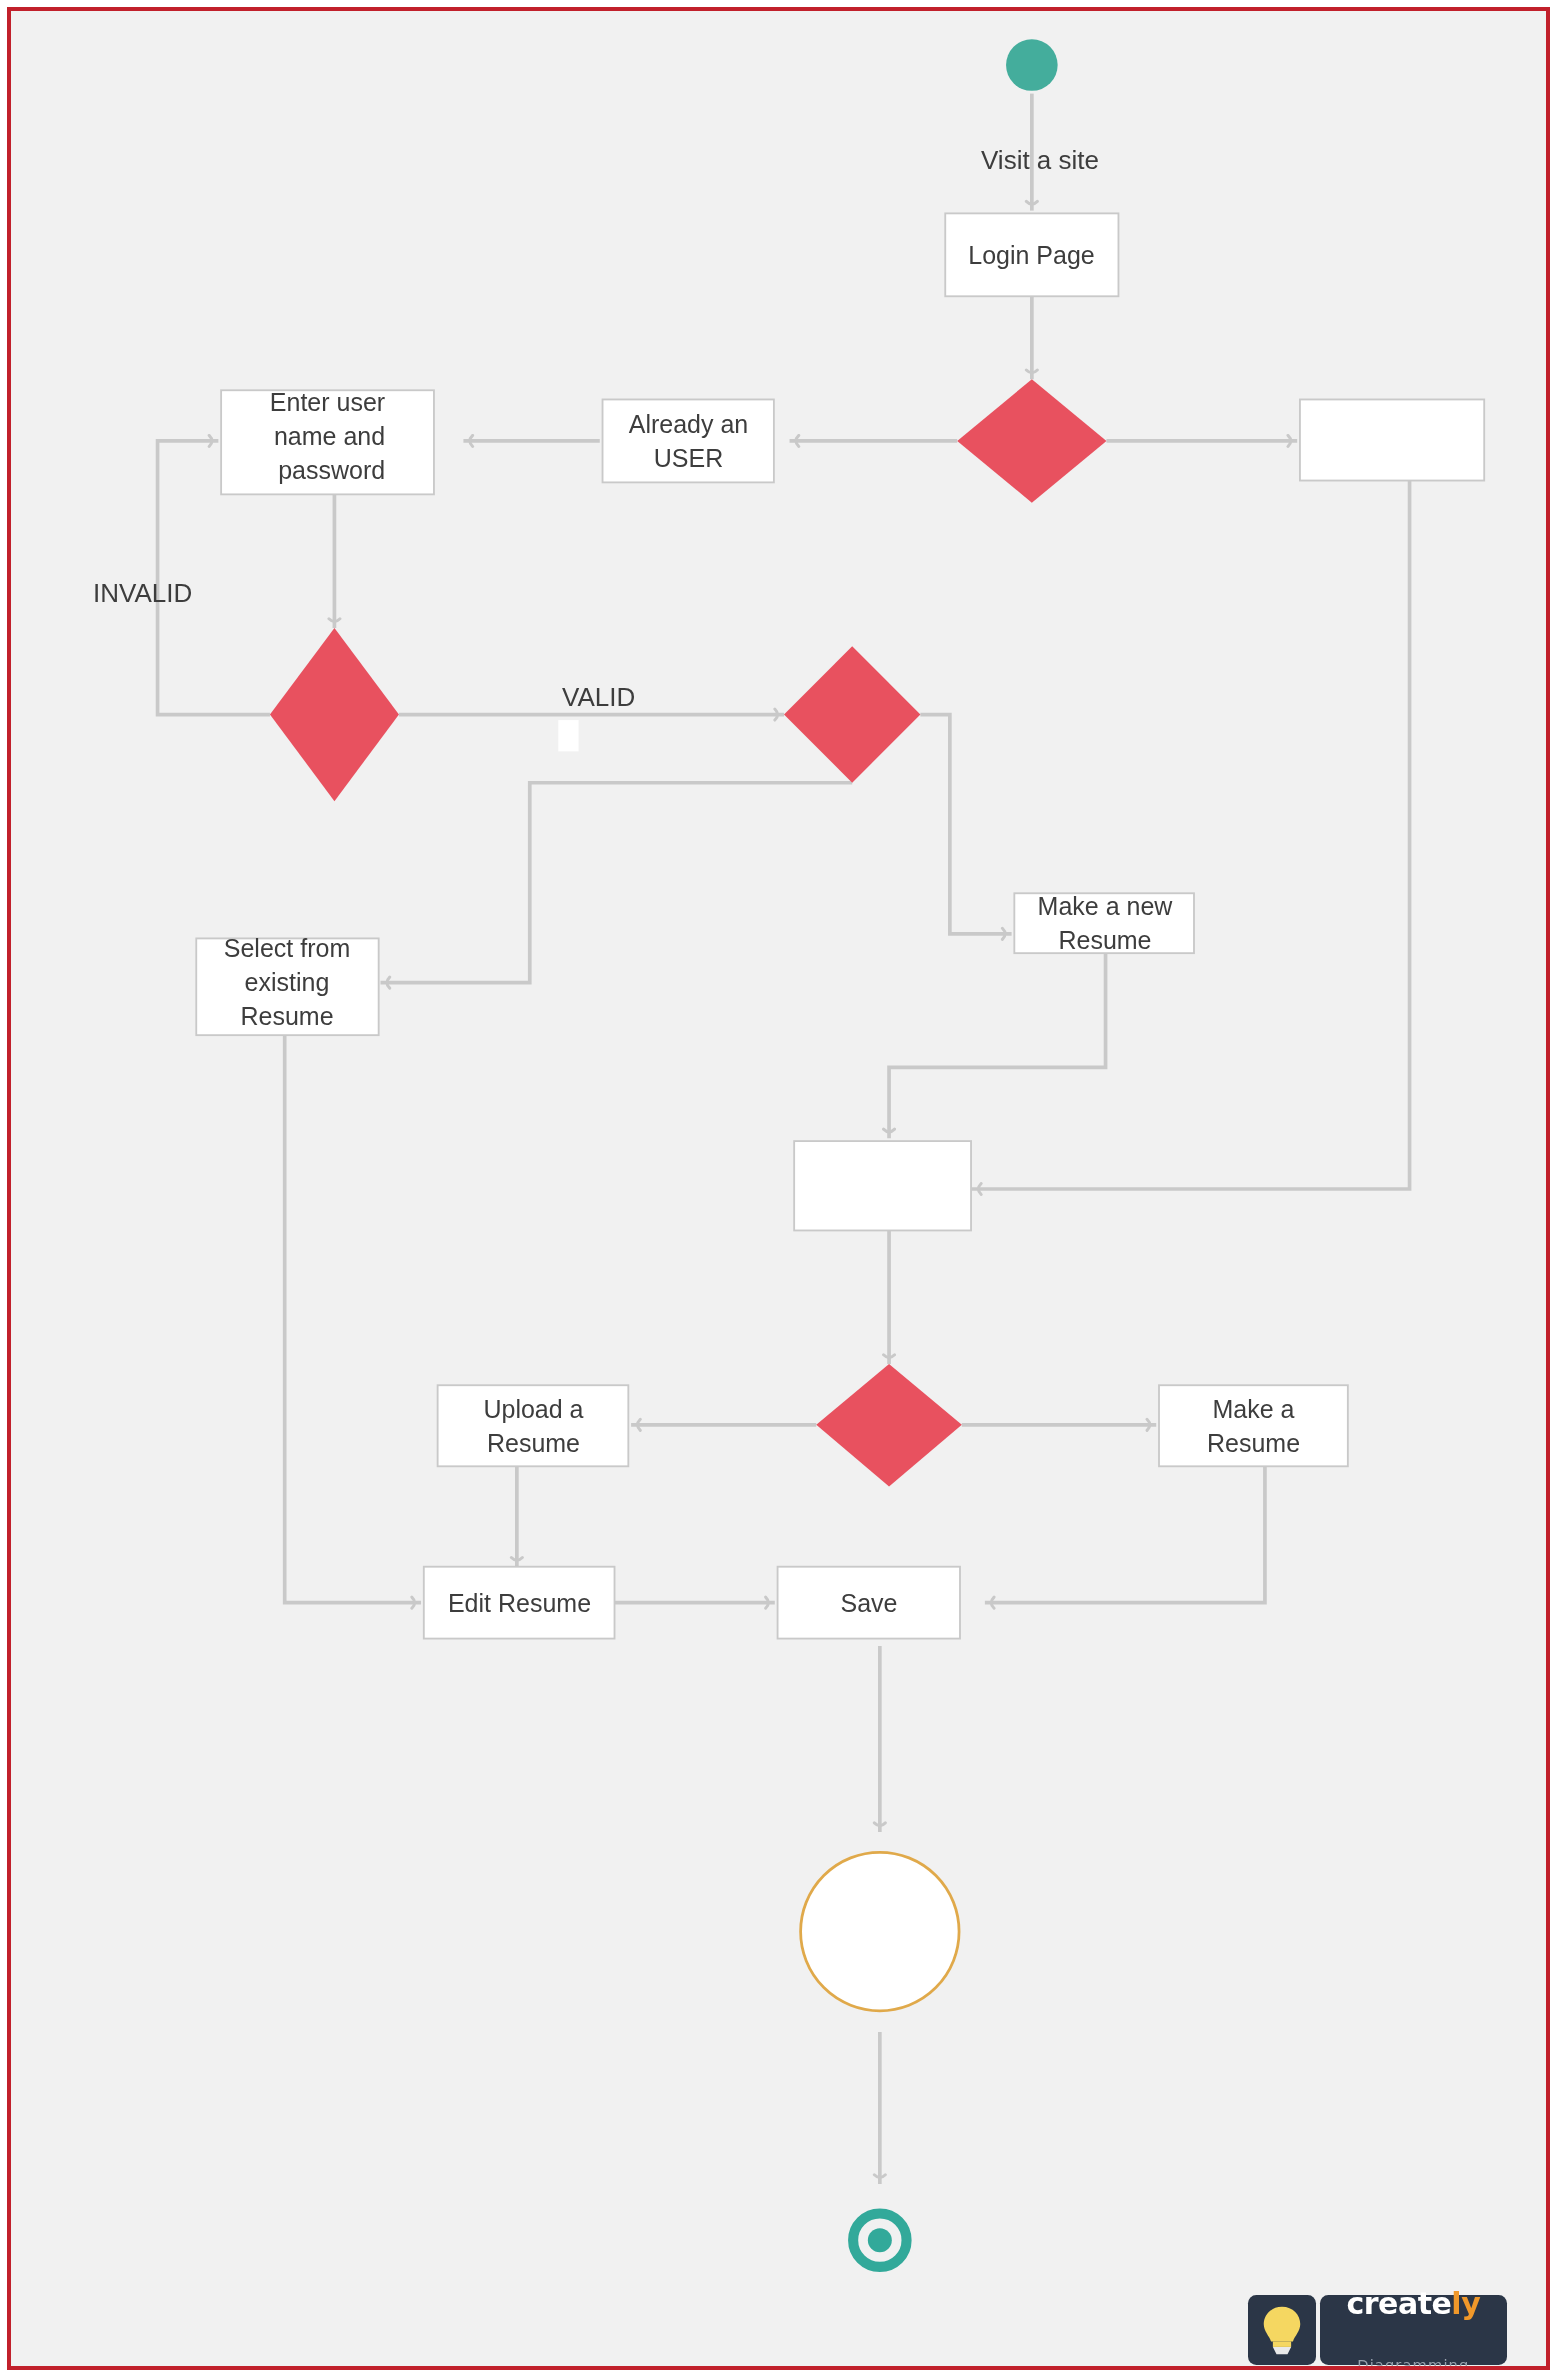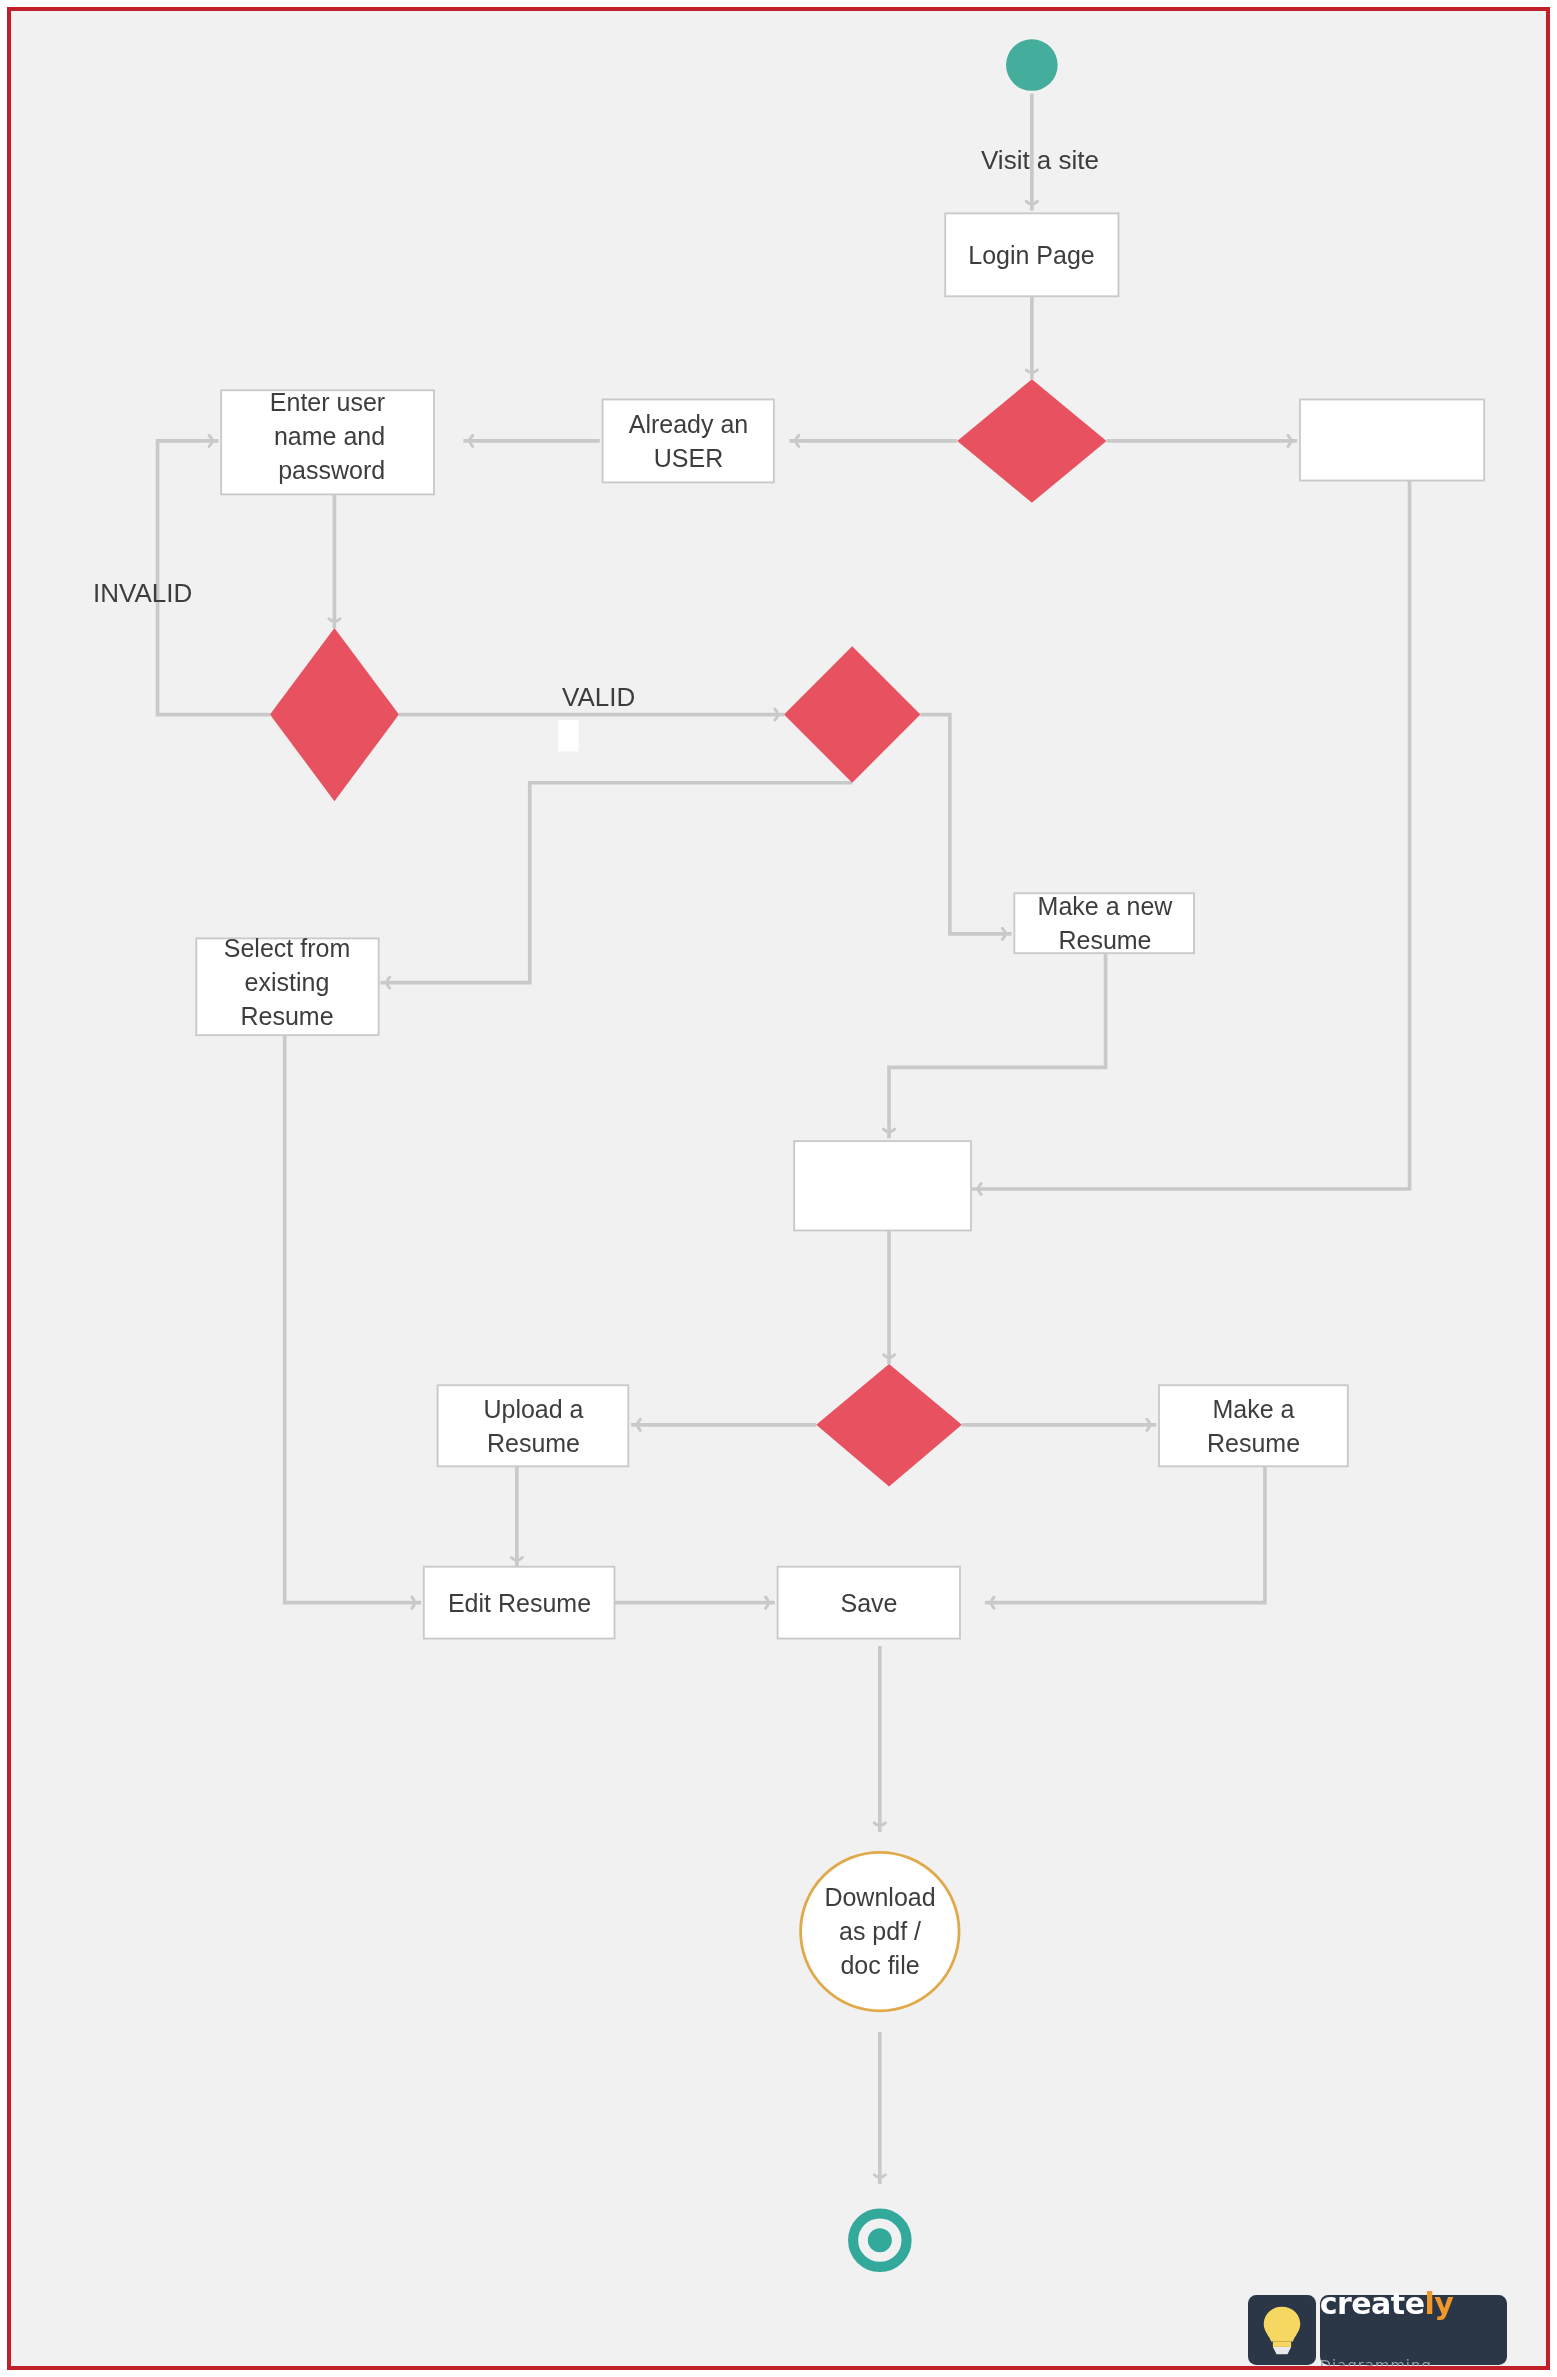--- a/index.html
+++ b/index.html
@@ -79,21 +79,21 @@
     gap: 3.7px;
   }
   .logo-panel {
     background: #2b3647;
     border-radius: 8.3px;
     display: flex;
     align-items: center;
     justify-content: center;
   }
   #logo-bulb-panel { width: 68px; }
-  #logo-text-panel { flex: 1; flex-direction: column; justify-content: center; align-items: flex-start; box-sizing: border-box; gap: 36px; }
+  #logo-text-panel { flex: 1; flex-direction: column; justify-content: center; align-items: center; box-sizing: border-box; gap: 36px; }
   #logo-wordmark {
     font-family: "DejaVu Sans", sans-serif;
     font-size: 30px;
     font-weight: bold;
     letter-spacing: -0.5px;
     line-height: 30px;
     margin-top: 1.8px;
   }
   #logo-wordmark .w1 { color: #ffffff; }
   #logo-wordmark .w2 { color: #f0982a; }
@@ -230,23 +230,20 @@
     <div class="node-label" style="left:426px; top:1373px; width:191px; height:81px;">Upload a
 Resume</div>
 
     <div class="node-label" style="left:1147px; top:1373px; width:189px; height:81px;">Make a
 Resume</div>
 
     <div class="node-label" style="left:412px; top:1555px; width:191px; height:72px;">Edit Resume</div>
 
     <div class="node-label" style="left:766px; top:1555px; width:182px; height:72px;">Save</div>
 
-    <div class="node-label" style="left:789px; top:1840px; width:158px; height:158px;">Download
-as pdf /
-doc file</div>
 
     <div class="edge-label" style="left:969px; top:134px;">Visit a site</div>
 
     <div class="edge-label" style="left:81px; top:567px;">INVALID</div>
 
     <div class="edge-label" style="left:550px; top:671px;">VALID</div>
 
     <div id="creately-logo">
       <div class="logo-panel" id="logo-bulb-panel">
         <svg width="42" height="53" viewBox="0 0 46 58">

